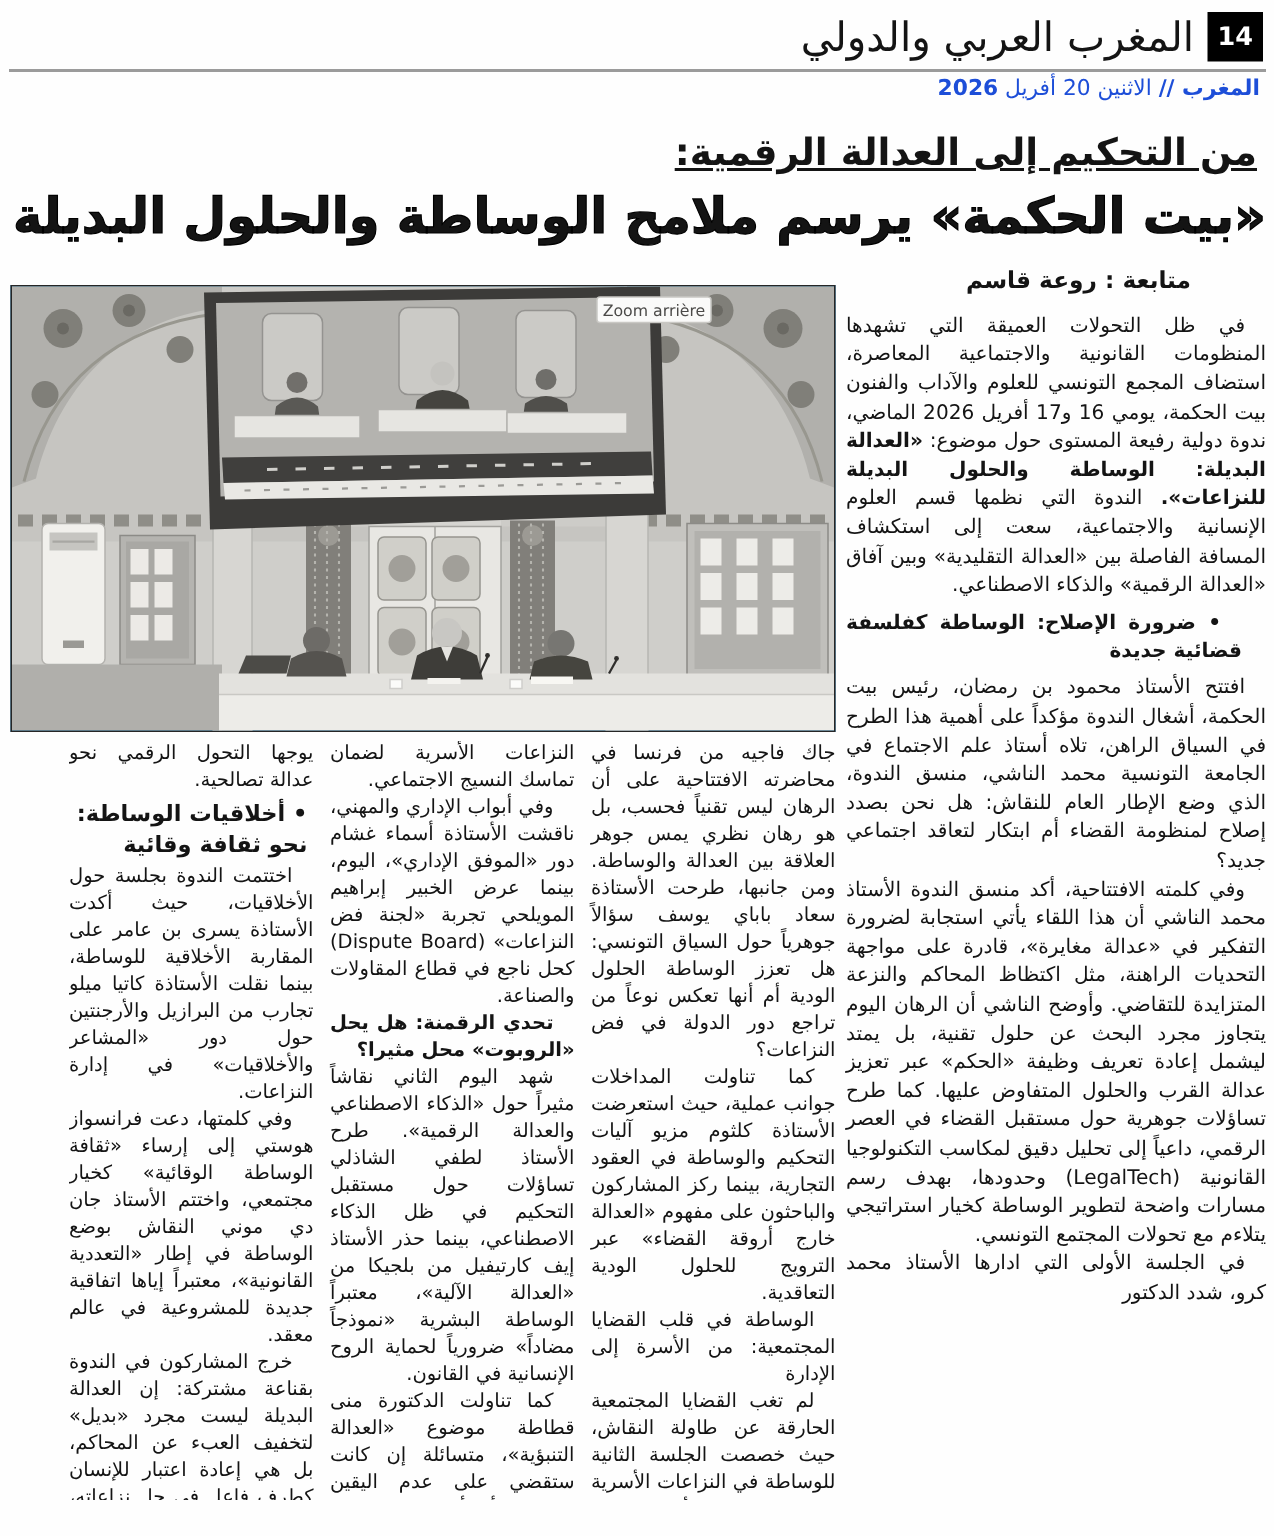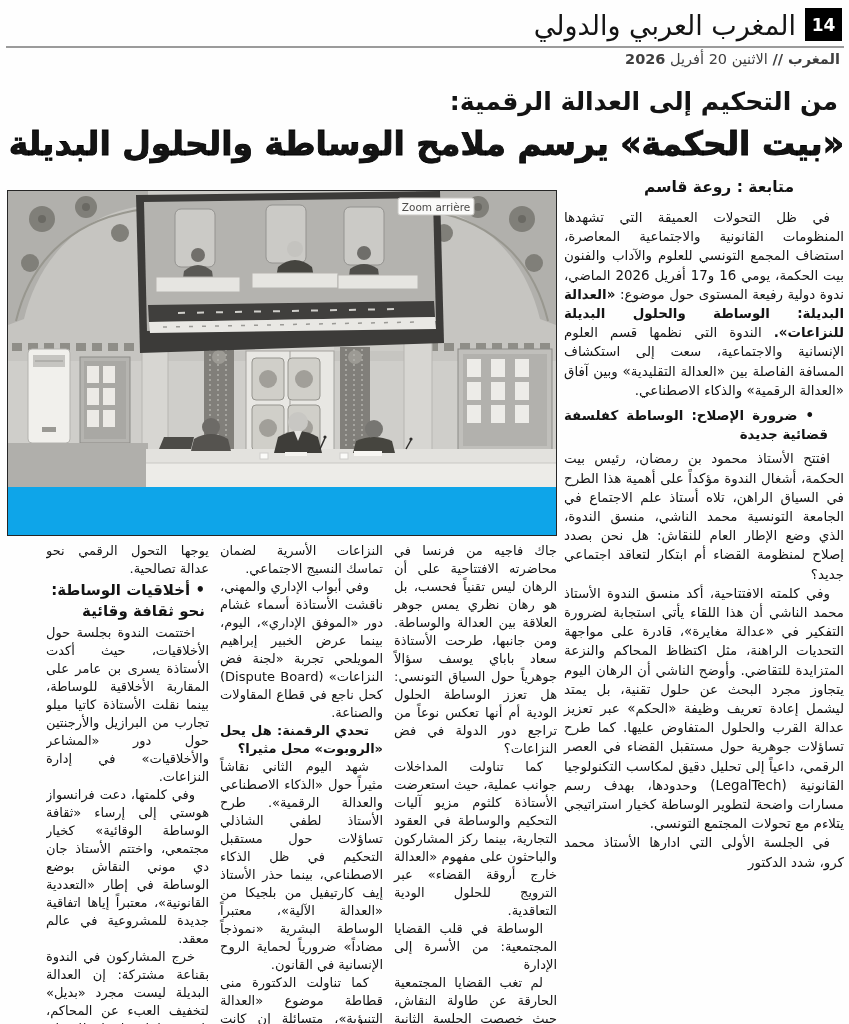--- a/index.html
+++ b/index.html
@@ -5,37 +5,37 @@
   html,body{margin:0;padding:0;background:#ffffff;}
   body{width:849px;height:1024px;font-family:"DejaVu Sans",sans-serif;color:#141414;}
   .page{position:relative;width:849px;height:1024px;overflow:hidden;background:#fefefe;direction:rtl;}
   .inner{padding:6px 5px 0 6px;}
   
   .masthead-row{display:flex;align-items:center;gap:9px;padding:2px 2px 4px 0;}
   .badge{flex:0 0 auto;width:37px;height:33px;background:#000;color:#fff;font-weight:bold;
          font-size:17px;display:flex;align-items:center;justify-content:center;}
   .section-title{font-size:27px;font-weight:normal;line-height:1;padding-top:2px;}
   .rule{border:0;border-top:2px solid #9b9b9b;margin:1px 0 2px 0;}
-  .dateline{text-align:right;font-size:14.5px;padding:1px 4px 0 0;color:#404040;}
+  .dateline{text-align:right;font-size:14.5px;padding:1px 4px 0 0;color:#1d4ed8;}
   .dateline .b{font-weight:bold;}
   
-  .kicker{text-align:right;font-size:25px;font-weight:bold;margin:20px 6px 0 0;line-height:1.2;}
+  .kicker{text-align:right;font-size:25px;font-weight:bold;margin:20px 6px 0 0;line-height:1.2;text-decoration:underline;}
   .main-headline{text-align:right;font-size:33px;font-weight:bold;line-height:1.3;margin:6px 0 0 0;
                  white-space:nowrap;overflow:hidden;letter-spacing:-0.5px;-webkit-text-stroke:0.8px #000;}
   
   .content{display:flex;gap:7px;margin-top:2px;margin-left:40px;}
   .lead-col{flex:0 0 280px;width:280px;}
   .byline{font-weight:bold;font-size:15.5px;text-align:right;padding:10px 50px 12px 0;}
   .lead-col p{margin:0;font-size:13.4px;line-height:19.2px;text-align:justify;text-indent:14px;}
   .lead-col p .b{font-weight:bold;}
   .subhead{font-weight:bold;font-size:15px;line-height:20px;text-align:right;
            padding:6px 16px 5px 0;margin:0;}
   .media-col{flex:1;min-width:0;}
-  .photo-wrap{width:550px;height:346px;border:1px solid #262626;box-sizing:border-box;
-              margin-top:22px;background:#0ea5e9;}
+  .photo-wrap{width:550px;height:298px;border:1px solid #262626;box-sizing:border-box;
+              margin-top:22px;background:#0369a1;}
   .bottom-cols{display:flex;gap:11px;margin-top:6px;height:506px;overflow:hidden;}
   .bcol{flex:1;min-width:0;font-size:13px;line-height:18px;text-align:justify;}
   .bcol p{margin:0;text-indent:14px;}
   .bcol p.noindent{text-indent:0;}
   .bcol p.bhead{font-weight:bold;}
   .bcol p.bighead{font-weight:bold;font-size:15px;line-height:21px;text-align:right;
                   text-indent:0;padding:2px 4px 2px 0;}
   svg text{font-family:"DejaVu Sans",sans-serif;}
 </style>
 </head>

